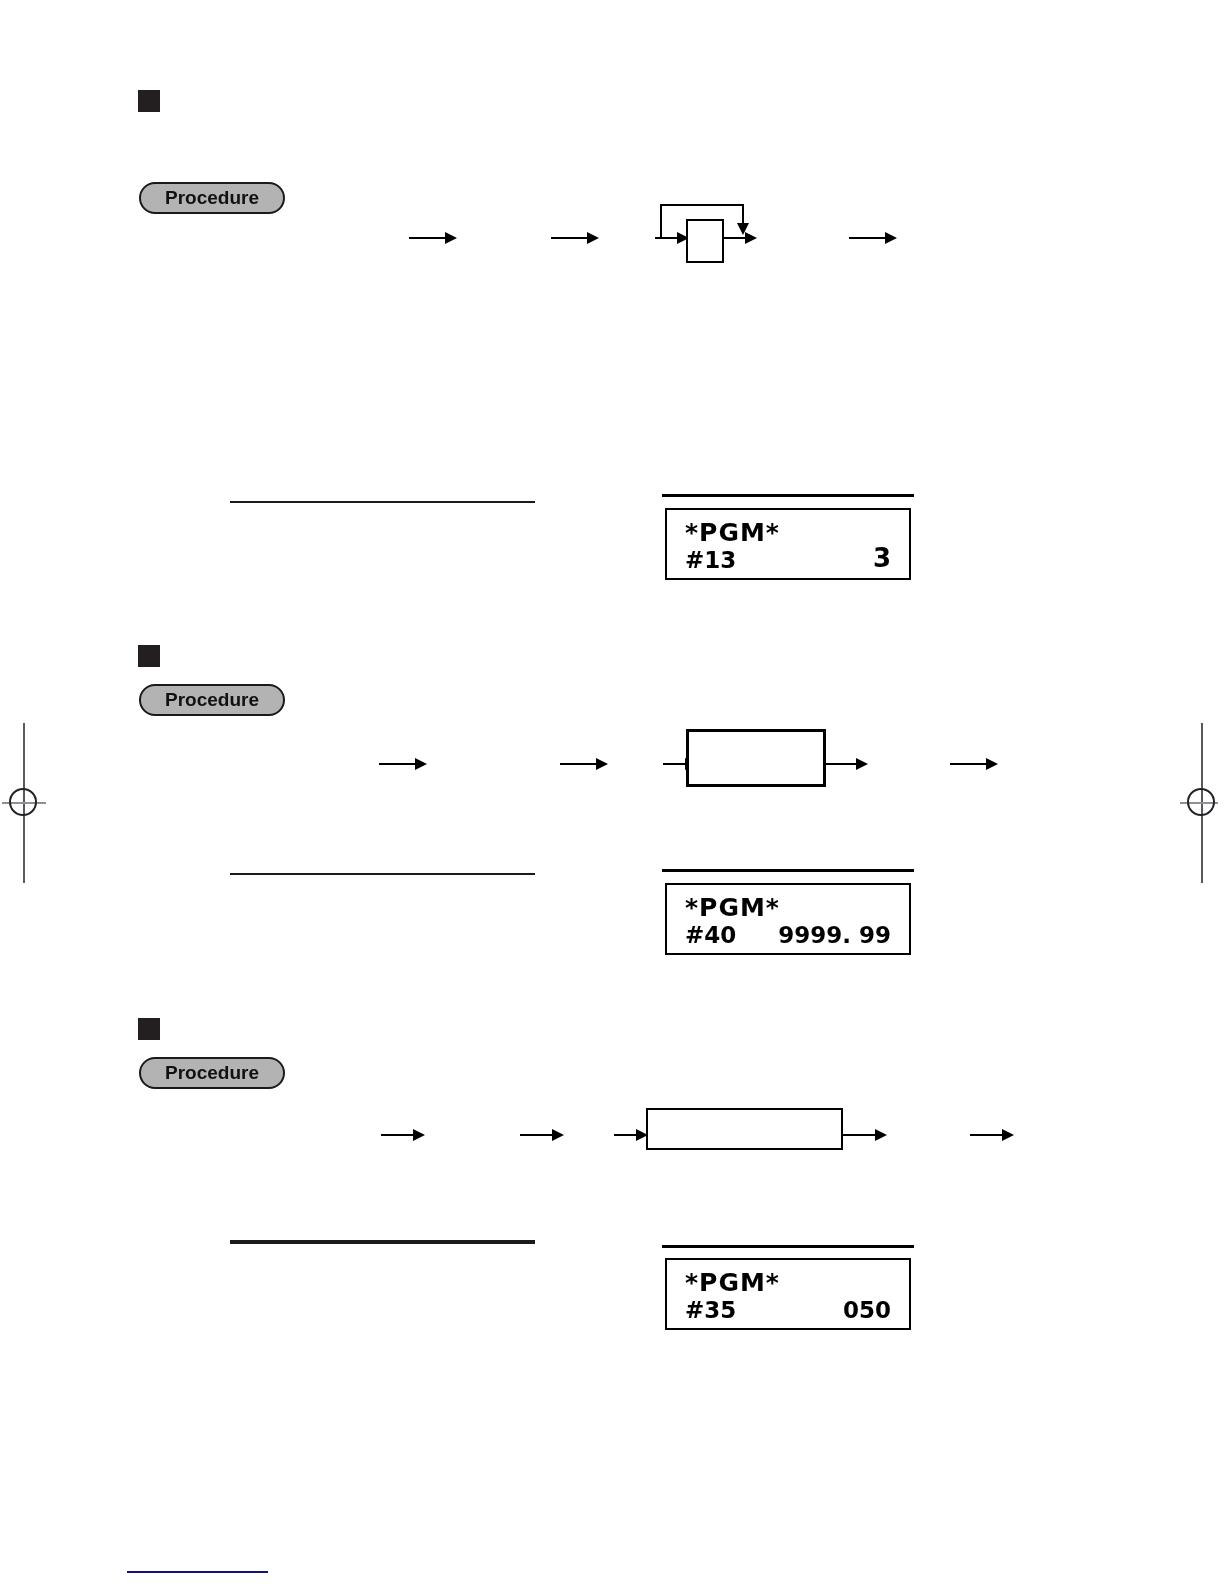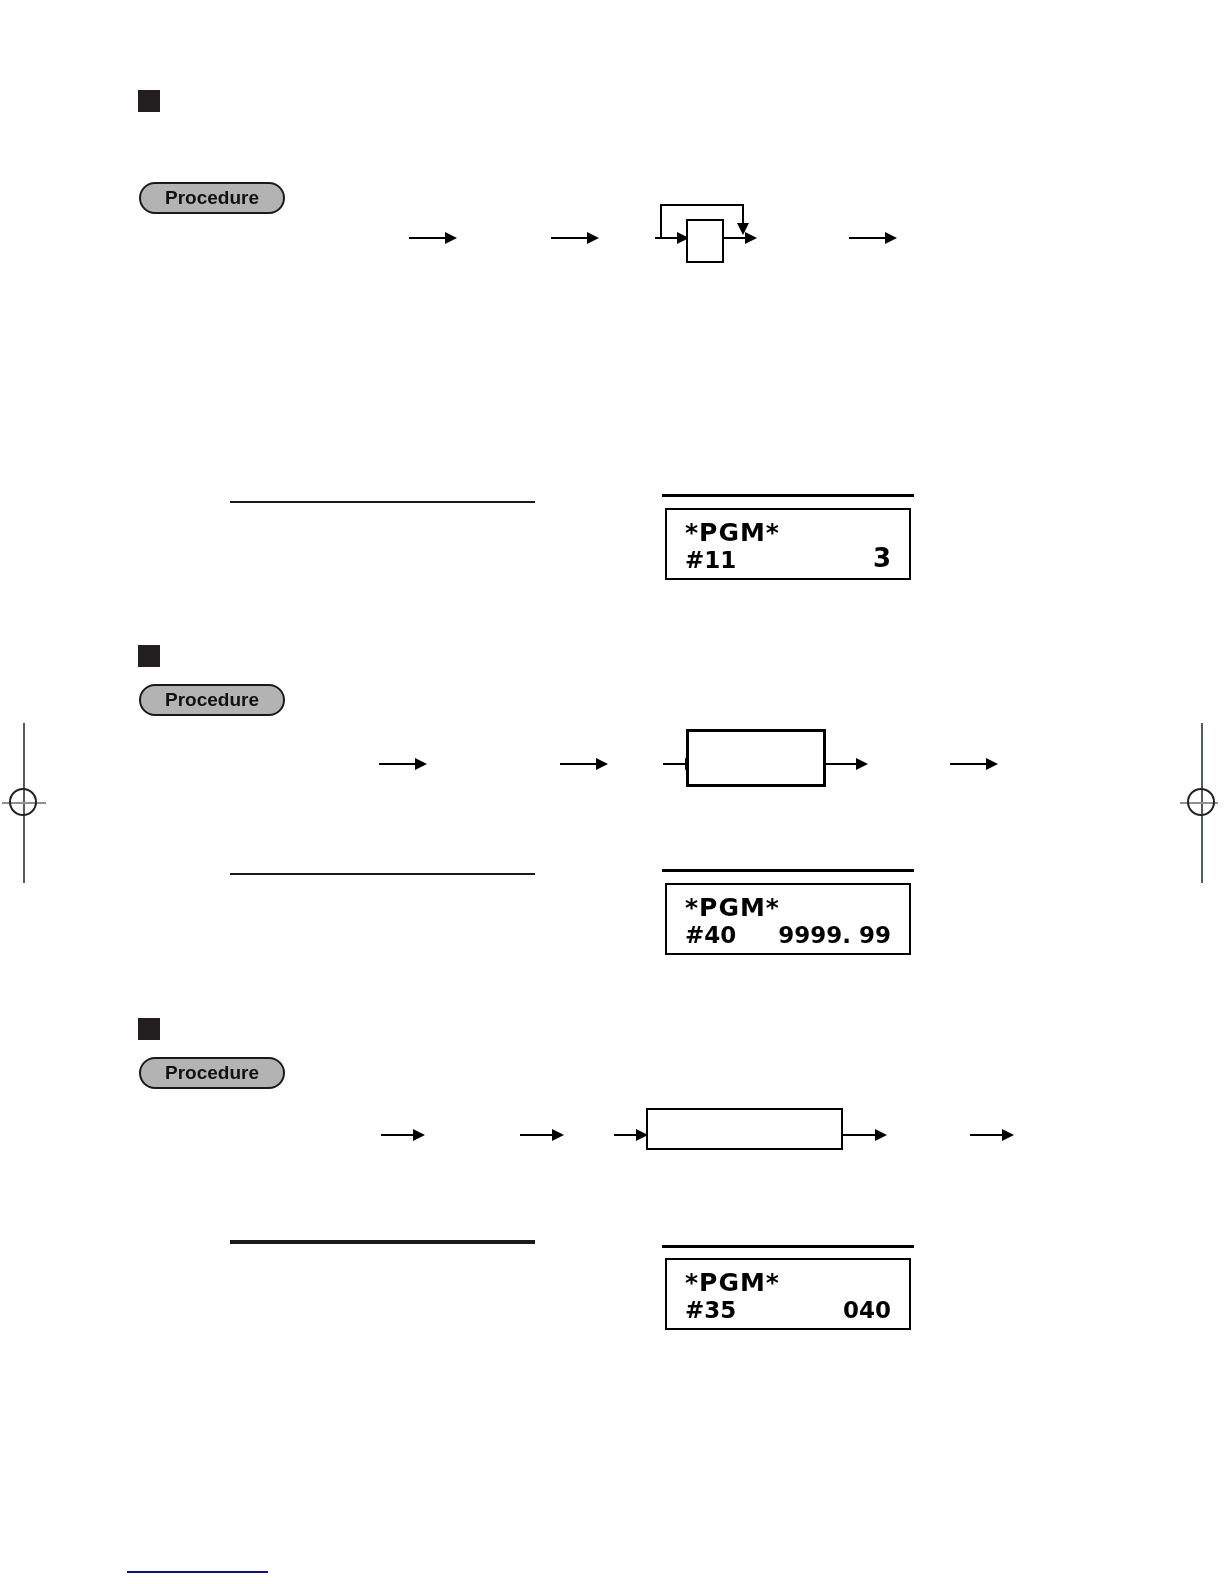--- a/index.html
+++ b/index.html
@@ -245,21 +245,21 @@
     <div class="rightleg" style="left:82px; height:20px;"></div>
     <div class="downhead" style="left:77px; top:19px;"></div>
   </div>
 
   <div class="flowbox" style="left:686px; top:219px; width:38px; height:44px;"></div>
 
   <div class="rule" style="left:230px; top:501px; width:305px; height:2px;"></div>
   <div class="lcd-rule" style="left:662px; top:494px; width:252px;"></div>
   <div class="lcd" style="left:665px; top:508px; width:246px; height:72px;">
     <div class="line1">*PGM*</div>
-    <div class="line2-left">#11</div>
+    <div class="line2-left">#13</div>
     <div class="line2-right">3</div>
   </div>
 
   <div class="bullet" style="left:138px; top:645px;"></div>
 
   <div class="procedure-pill" style="left:139px; top:684px;">
     <span>Procedure</span>
   </div>
 
   <div class="arrow" style="left:379px; top:757px; width:48px;">
@@ -320,21 +320,21 @@
       <div class="head" style="left:32px;"></div>
   </div>
 
   <div class="flowbox" style="left:646px; top:1108px; width:197px; height:42px;"></div>
 
   <div class="rule" style="left:230px; top:1240px; width:305px; height:4px;"></div>
   <div class="lcd-rule" style="left:662px; top:1245px; width:252px;"></div>
   <div class="lcd" style="left:665px; top:1258px; width:246px; height:72px;">
     <div class="line1">*PGM*</div>
     <div class="line2-left">#35</div>
-    <div class="line2-right small">040</div>
+    <div class="line2-right small">050</div>
   </div>
 
   <div class="regmark" style="left:2px; top:723px;">
     <div class="vline"></div>
     <div class="hline"></div>
     <div class="circ"></div>
   </div>
   <div class="regmark" style="left:1180px; top:723px;">
     <div class="vline"></div>
     <div class="hline"></div>

